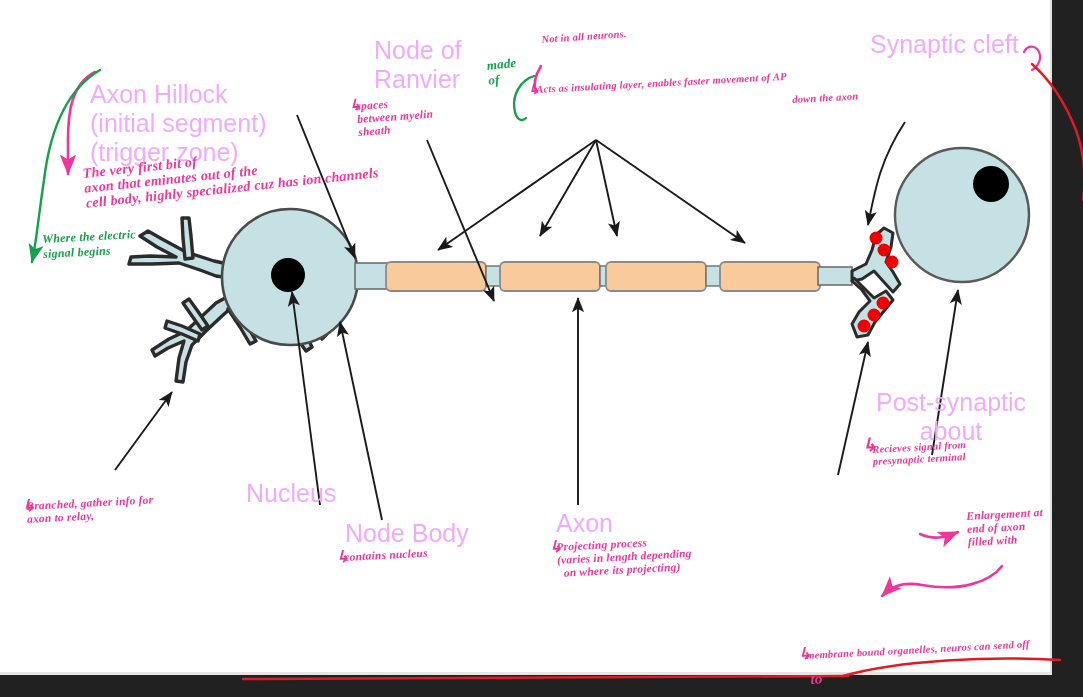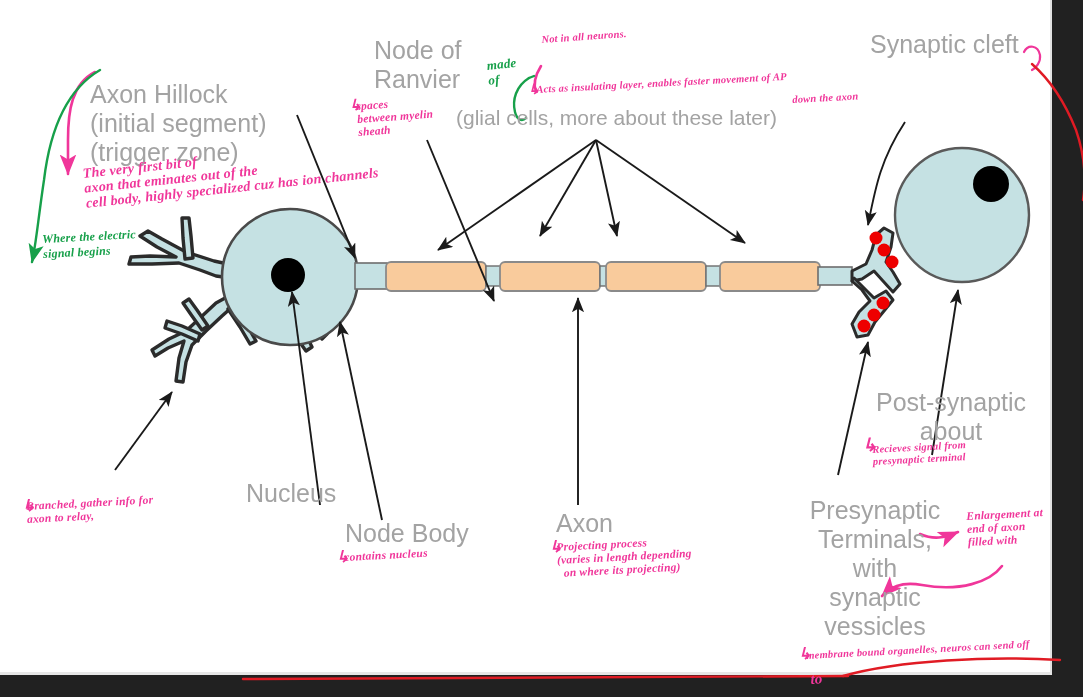--- a/index.html
+++ b/index.html
@@ -2,21 +2,21 @@
 <html><head>
 <meta charset="utf-8">
 <style>
   html,body{margin:0;padding:0;background:#1f1f1f;}
   body{width:1083px;height:697px;overflow:hidden;
        font-family:"Liberation Sans",sans-serif;}
   #root{position:relative;width:1083px;height:697px;background:#212121;}
   #canvas{position:absolute;left:0;top:0;width:1050px;height:672px;background:#ffffff;
           border-right:2px solid #e2e2e2;border-bottom:3px solid #e6e6e6;}
   #overlay{position:absolute;left:0;top:0;width:1083px;height:697px;pointer-events:none;}
-  .lbl{position:absolute;color:#a3a3a3;font-size:25px;line-height:29px;
+  .lbl{position:absolute;color:#f0abfc;font-size:25px;line-height:29px;
        font-family:"Liberation Sans",sans-serif;white-space:pre;}
   .lbl.c{text-align:center;}
   .ann{position:absolute;color:#f0369a;font-size:13px;line-height:15px;
        font-family:"Liberation Serif",serif;font-style:italic;font-weight:700;
        white-space:pre;letter-spacing:.2px;}
   .ann.g{color:#17a04a;}
   .ann.sm{font-size:11.5px;line-height:13px;}
   .ann.xs{font-size:10.5px;line-height:12px;}
   .ann.rot{transform:rotate(-6deg);transform-origin:left top;}
   .ann.rot2{transform:rotate(-4deg);transform-origin:left top;}
@@ -137,32 +137,26 @@
     </g>
   </svg>
 
   <div class="lbl" style="left:90px;top:80px;">Axon Hillock
 (initial segment)
 (trigger zone)</div>
 
   <div class="lbl" style="left:374px;top:36px;">Node of
 Ranvier</div>
 
-  <div class="lbl" style="left:456px;top:103px;font-size:21px;">(glial cells, more about these later)</div>
 
   <div class="lbl" style="left:870px;top:22px;margin-top:8px;">Synaptic cleft</div>
 
   <div class="lbl c" style="left:866px;top:388px;width:170px;">Post-synaptic
 about</div>
 
-  <div class="lbl c" style="left:800px;top:496px;width:150px;">Presynaptic
-Terminals,
-with
-synaptic
-vessicles</div>
 
 
   <div class="lbl" style="left:228px;top:479px;margin-left:18px;">Nucleus</div>
 
   <div class="lbl" style="left:345px;top:519px;">Node Body</div>
 
   <div class="lbl" style="left:556px;top:509px;">Axon</div>
 
   <div class="ann rot" style="left:82px;top:166px;font-size:14px;">The very first bit of
 axon that eminates out of the

